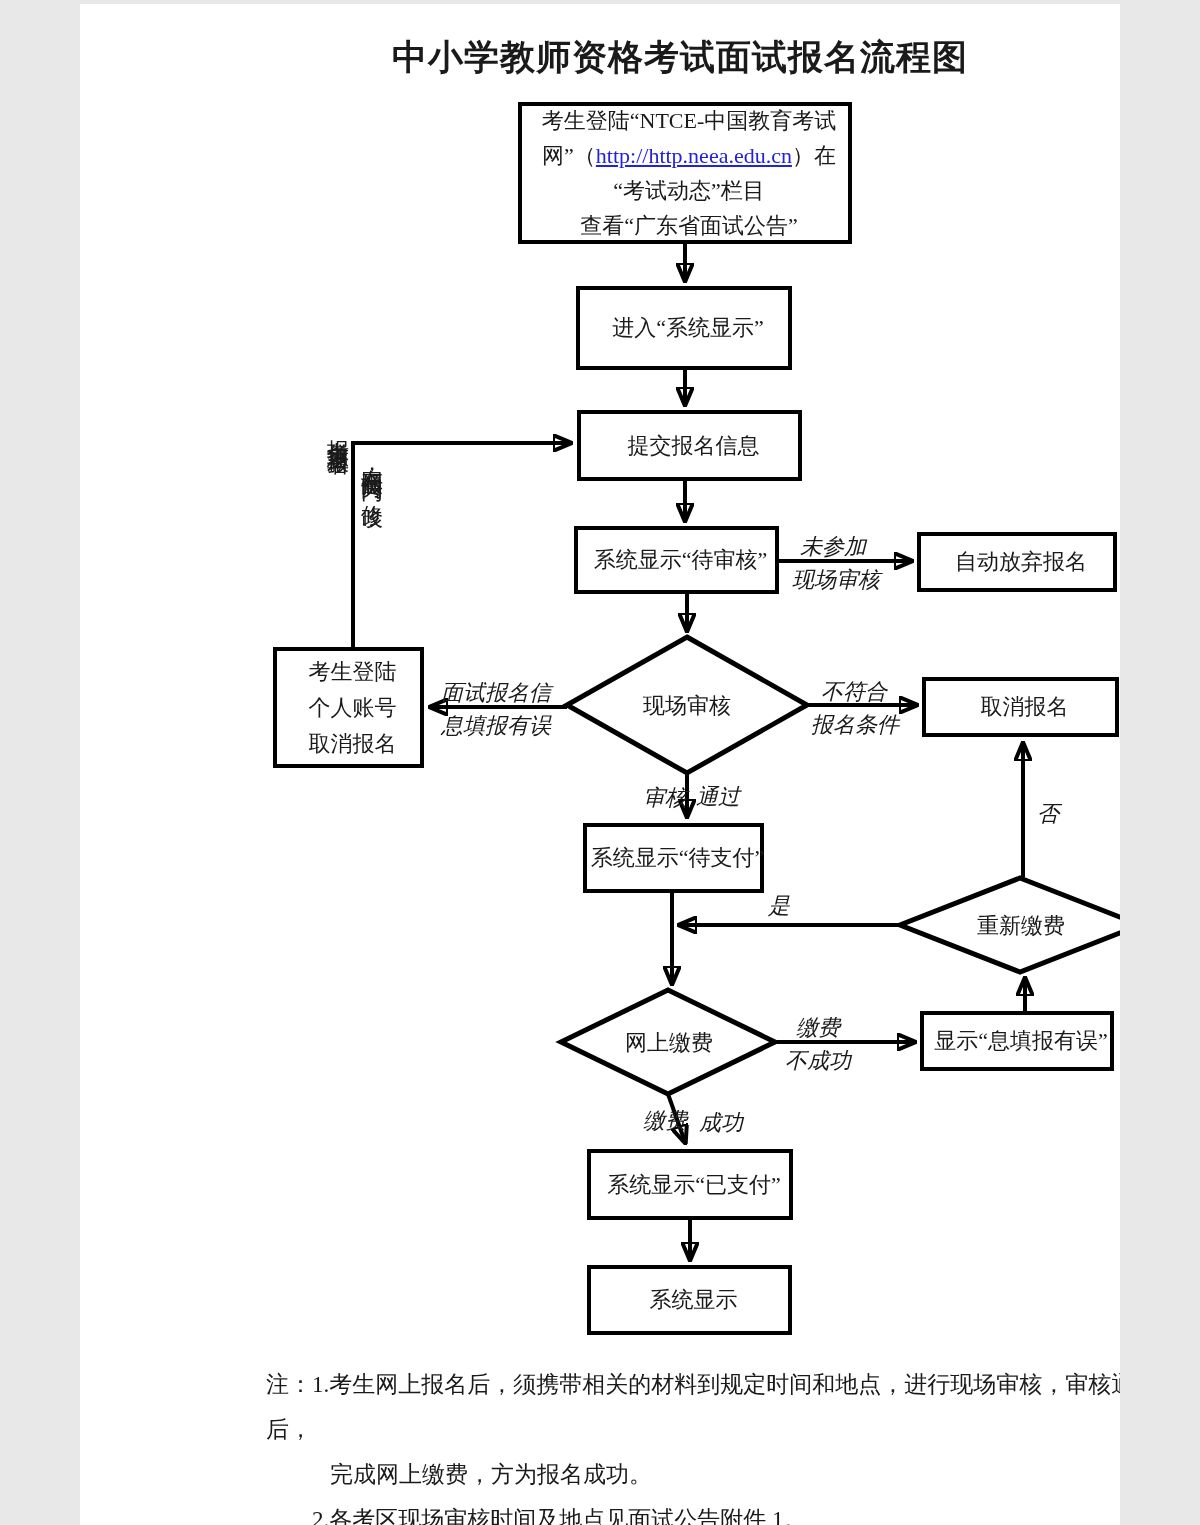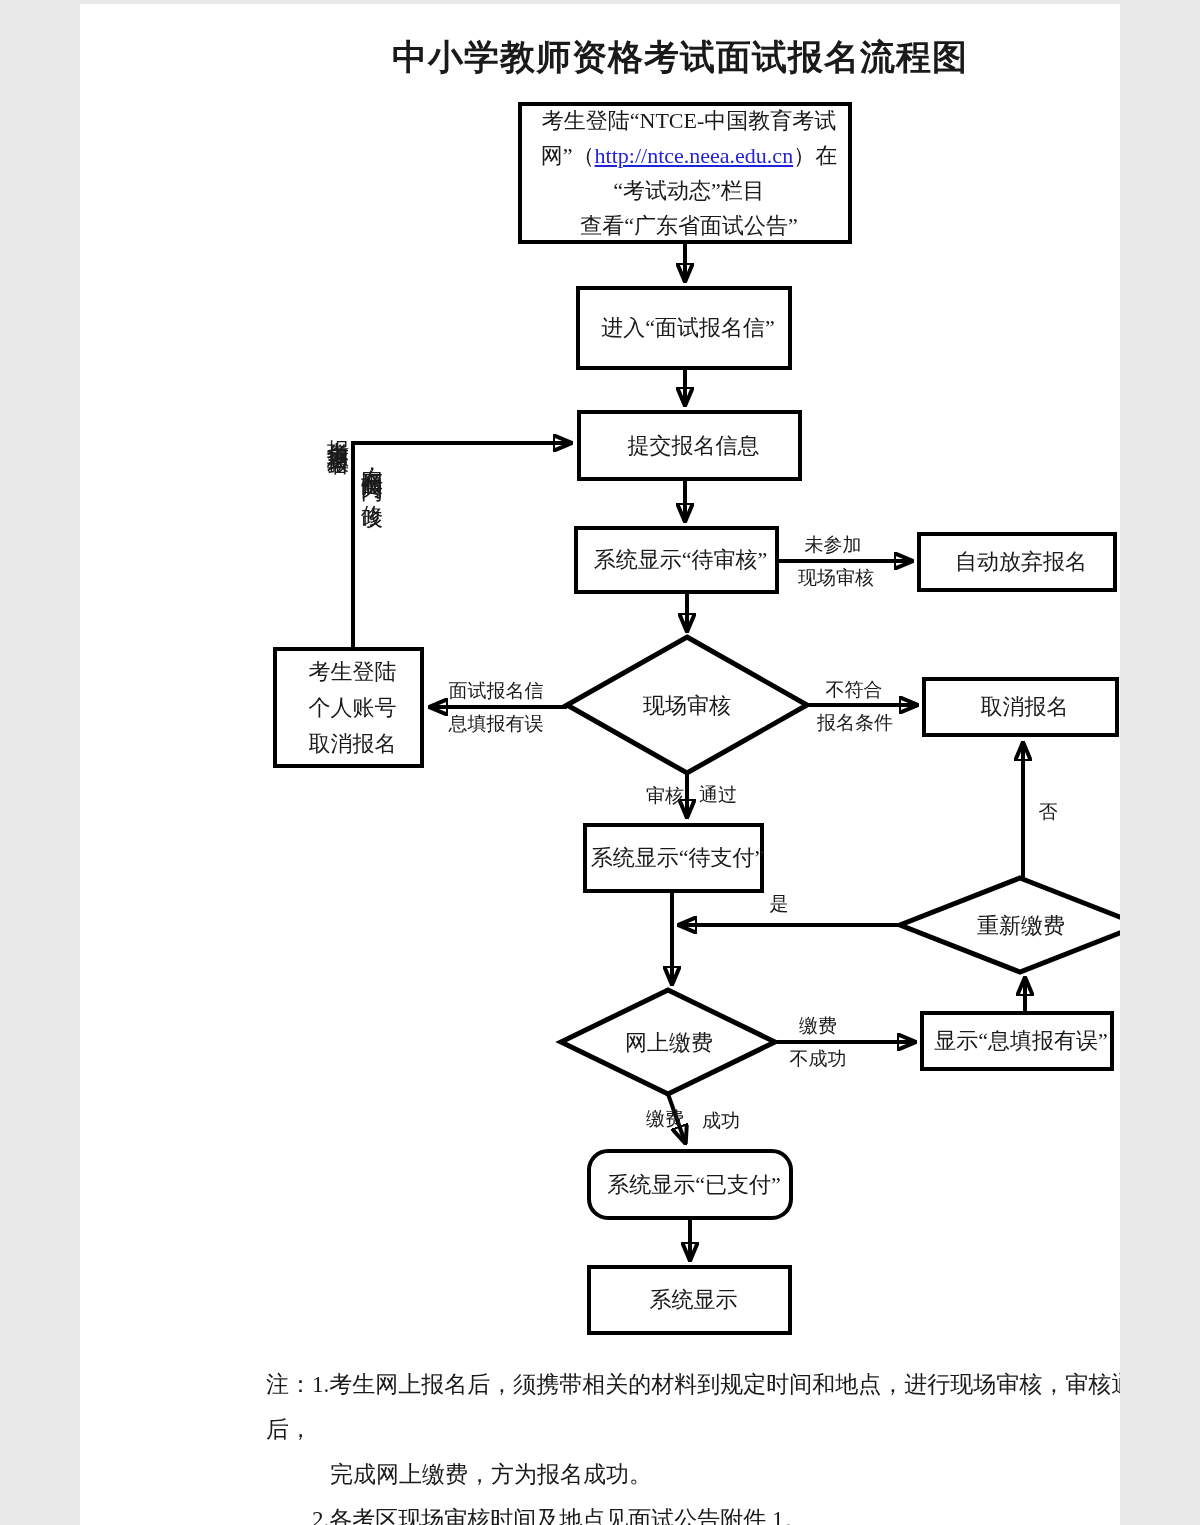--- a/index.html
+++ b/index.html
@@ -26,22 +26,22 @@
   }
   .link{color:var(--link);text-decoration:underline;cursor:pointer;}
   svg.wires{position:absolute;left:0;top:0;}
   svg.wires polygon{fill:var(--bg);stroke:var(--border);stroke-width:5;}
   svg.wires path{fill:none;stroke:var(--border);stroke-width:4;}
   .dlabel{
     position:absolute;font-size:22px;color:var(--ink);text-align:center;
     transform:translate(-50%,-50%);white-space:nowrap;
   }
   .elabel{
-    position:absolute;font-size:19px;color:var(--ink);
-    transform:translateX(-50%);white-space:nowrap;
+    position:absolute;font-size:22px;color:var(--ink);
+    transform:translateX(-50%);white-space:nowrap;font-style:italic;
   }
   .vlabel{
     position:absolute;writing-mode:vertical-rl;text-orientation:upright;
     font-size:22px;letter-spacing:2px;color:var(--ink);transform:translateX(-50%);
     white-space:nowrap;
   }
   .notes{
     position:absolute;left:186px;top:1358px;width:920px;
     font-size:23px;line-height:45px;color:var(--ink);
   }
@@ -79,27 +79,27 @@
     <path d="M943,873 V740" marker-end="url(#arrow)"></path>
     <path d="M945,1007 V975" marker-end="url(#arrow)"></path>
     <path d="M695,1038 H834" marker-end="url(#arrow)"></path>
     <path d="M588,1090 L605,1138" marker-end="url(#arrow)"></path>
     <path d="M610,1216 V1255" marker-end="url(#arrow)"></path>
     <path d="M273,643 V439 H490" marker-end="url(#arrow)"></path>
   </svg>
 
   <div class="node" style="left:438px;top:98px;width:334px;height:142px;line-height:35px;">
     <div>考生登陆“NTCE-中国教育考试</div>
-    <div><span>网”（</span><a class="link">http://ntce.neea.edu.cn</a><span>）在</span></div>
+    <div><span>网”（</span><a class="link">http://http.neea.edu.cn</a><span>）在</span></div>
     <div>“考试动态”栏目</div>
     <div>查看“广东省面试公告”</div>
   </div>
 
   <div class="node" style="left:496px;top:282px;width:216px;height:84px;">
-    <div>进入“面试报名信”</div>
+    <div>进入“系统显示”</div>
   </div>
 
   <div class="node" style="left:497px;top:406px;width:225px;height:71px;">
     <div>提交报名信息</div>
   </div>
 
   <div class="node" style="left:494px;top:522px;width:205px;height:68px;">
     <div>系统显示“待审核”</div>
   </div>
 
@@ -118,21 +118,21 @@
   </div>
 
   <div class="node" style="left:503px;top:819px;width:181px;height:70px;">
     <div>系统显示“待支付”</div>
   </div>
 
   <div class="node" style="left:840px;top:1007px;width:194px;height:60px;">
     <div>显示“息填报有误”</div>
   </div>
 
-  <div class="node" style="left:507px;top:1145px;width:206px;height:71px;border-radius:21px;">
+  <div class="node" style="left:507px;top:1145px;width:206px;height:71px;">
     <div>系统显示“已支付”</div>
   </div>
 
   <div class="node" style="left:507px;top:1261px;width:205px;height:70px;">
     <div>系统显示</div>
   </div>
 
   <div class="dlabel" style="left:607px;top:702px;">现场审核</div>
   <div class="dlabel" style="left:941px;top:922px;">重新缴费</div>
   <div class="dlabel" style="left:589px;top:1039px;">网上缴费</div>

